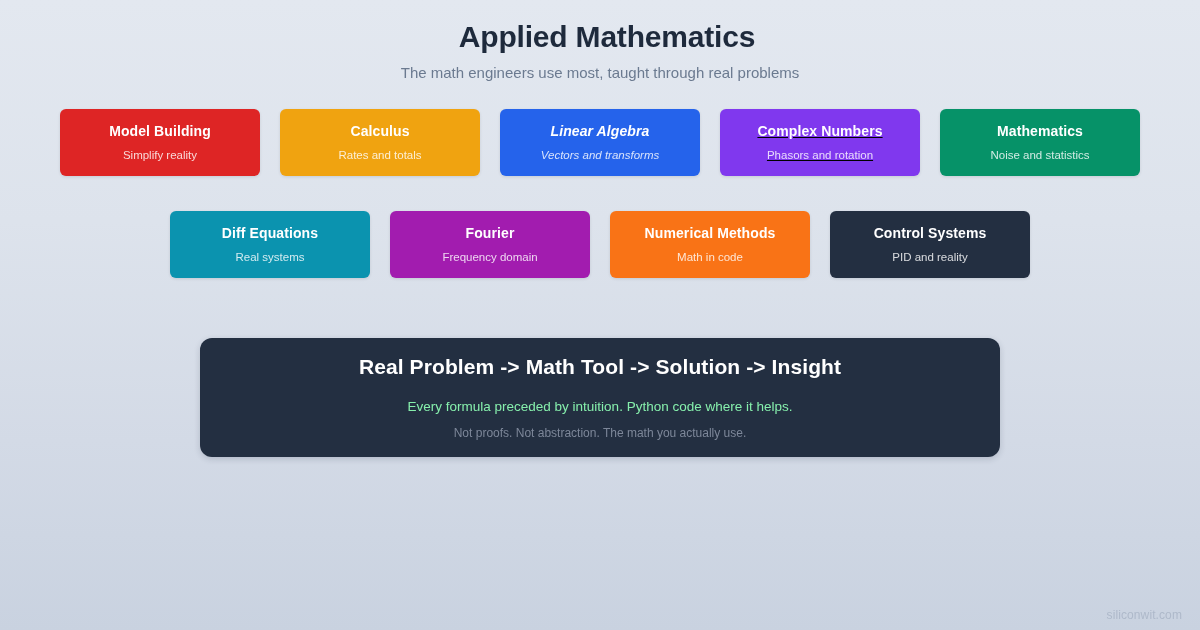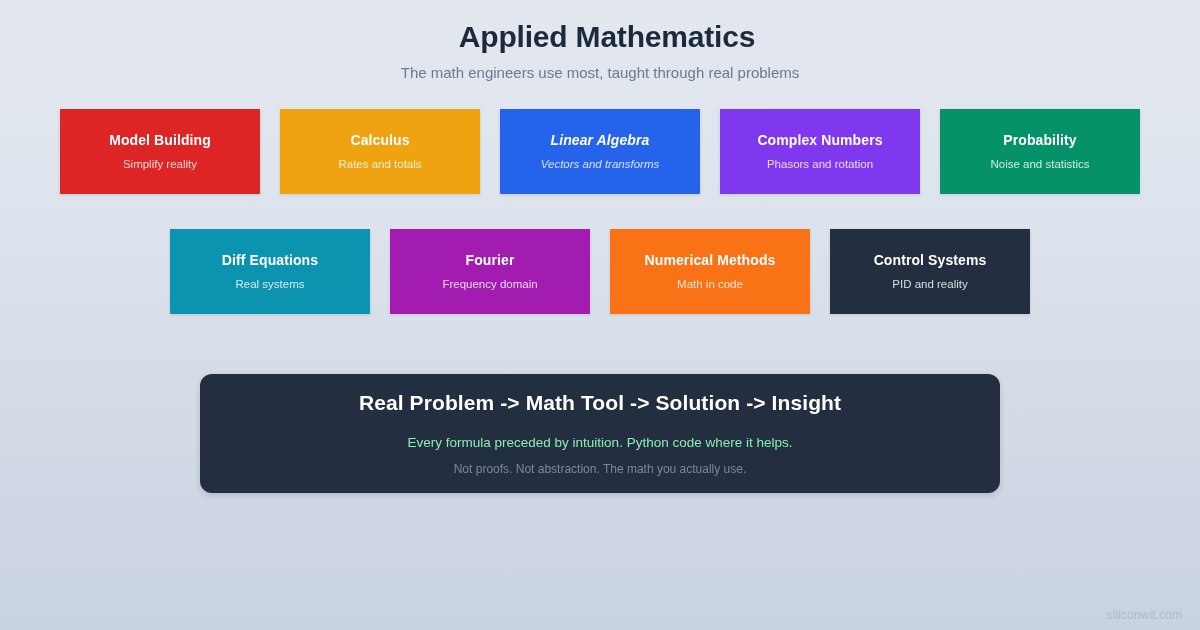--- a/index.html
+++ b/index.html
@@ -51,22 +51,22 @@
     display: flex;
     justify-content: center;
     gap: 20px;
   }
 
   .row-one { margin-top: 27px; }
   .row-two { margin-top: 35px; }
 
   .topic-card {
     width: 200px;
-    height: 85px;
-    border-radius: 0;
+    height: 67px;
+    border-radius: 6px;
     display: flex;
     flex-direction: column;
     align-items: center;
     justify-content: center;
     text-align: center;
     padding: 0 8px;
     box-shadow: 0 1px 3px rgba(30, 41, 59, 0.12);
   }
 
   .card-title {
@@ -153,26 +153,26 @@
         <div class="card-sub">Simplify reality</div>
       </div>
       <div class="topic-card" style="background: rgb(240, 163, 16);">
         <div class="card-title">Calculus</div>
         <div class="card-sub">Rates and totals</div>
       </div>
       <div class="topic-card" style="background: rgb(37, 99, 235); font-style: italic;">
         <div class="card-title">Linear Algebra</div>
         <div class="card-sub">Vectors and transforms</div>
       </div>
-      <div class="topic-card" style="background: rgb(128, 56, 238);">
+      <div class="topic-card" style="background: rgb(128, 56, 238); text-decoration: underline;">
         <div class="card-title">Complex Numbers</div>
         <div class="card-sub">Phasors and rotation</div>
       </div>
       <div class="topic-card" style="background: rgb(6, 146, 104);">
-        <div class="card-title">Probability</div>
+        <div class="card-title">Mathematics</div>
         <div class="card-sub">Noise and statistics</div>
       </div>
     </div>
   <div class="card-row row-two" id="row-1">
       <div class="topic-card" style="background: rgb(11, 147, 175);">
         <div class="card-title">Diff Equations</div>
         <div class="card-sub">Real systems</div>
       </div>
       <div class="topic-card" style="background: #a21caf;">
         <div class="card-title">Fourier</div>

